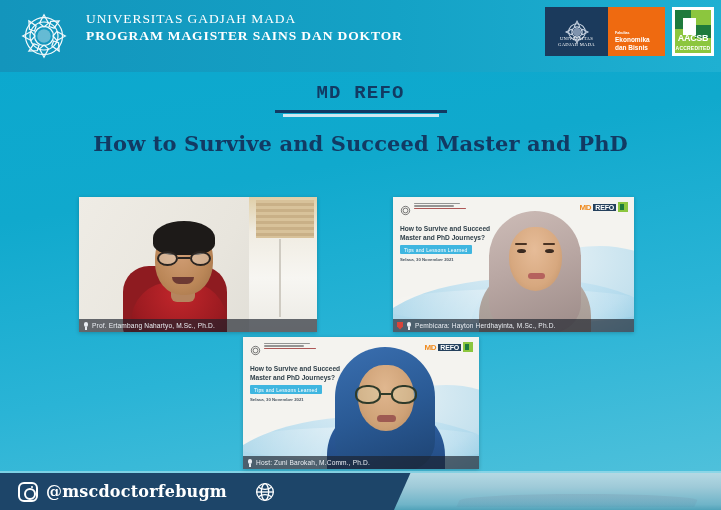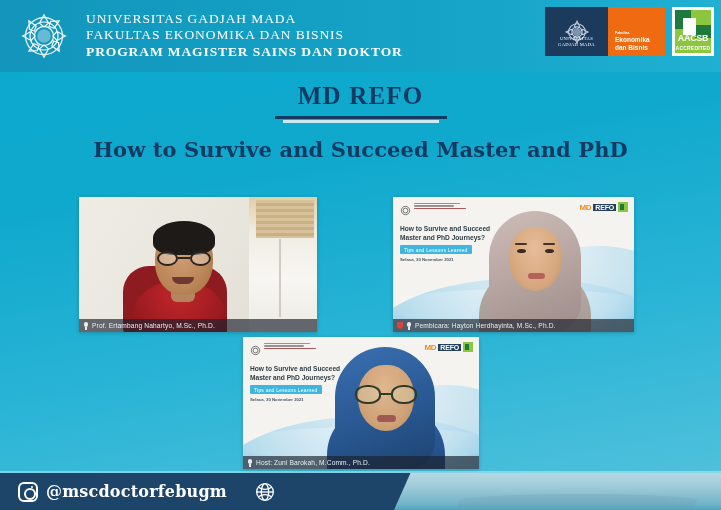--- a/index.html
+++ b/index.html
@@ -66,22 +66,22 @@
     font-family: "Liberation Sans", sans-serif;
   }
   #aacsb-txt2 {
     position: absolute; left: 0; right: 0; bottom: 2px; text-align: center;
     color: #ffffff; font-size: 5px; font-weight: bold; letter-spacing: 0.2px;
   }
 
   
   #title-block { position: absolute; left: 0; top: 82px; width: 721px; text-align: center; }
   #md-refo {
-    font-family: Liberation Serif, serif;
-    font-weight: 700; font-size: 25px; color: #123a63;
+    font-family: Liberation Mono, monospace;
+    font-weight: 700; font-size: 19px; color: #123a63;
     letter-spacing: 1.2px;
   }
   #title-rule { width: 172px; margin: 6px auto 0; }
   #title-rule .r1 { height: 3px; background: #123a63; }
   #title-rule .r2 { height: 3px; background: #cfe9f2; margin: 1px 8px 0; }
   #main-title {
     margin-top: 14px;
     font-family: "DejaVu Serif", serif;
     font-weight: 700; font-size: 21px; line-height: 26px;
     color: #123a63; letter-spacing: 0.1px;
@@ -294,21 +294,20 @@
           <path d="M77 77 L64 68 L67 59 L76 62 Z"></path>
           <path d="M23 77 L32 64 L41 67 L38 76 Z"></path>
           <path d="M23 23 L36 32 L33 41 L24 38 Z"></path>
         </g>
         <circle cx="50" cy="50" r="12" fill="#ffffff" opacity="0.35"></circle>
       </svg>
     </span>
 
     <div id="header-text">
       <div class="hl1">UNIVERSITAS GADJAH MADA</div>
-      <div class="hl2">FAKULTAS EKONOMIKA DAN BISNIS</div>
       <div class="hl3">PROGRAM MAGISTER SAINS DAN DOKTOR</div>
     </div>
 
     <div class="hdr-logo" id="logo-ugm-box">
       <span class="seal2">
         <svg viewBox="0 0 100 100" width="26" height="26" aria-hidden="true">
           <g fill="none" stroke="#c9d4e2" stroke-width="4">
             <circle cx="50" cy="50" r="20"></circle>
               <circle cx="50" cy="50" r="32"></circle>
             <path d="M50 8 L60 28 L50 38 L40 28 Z"></path>

